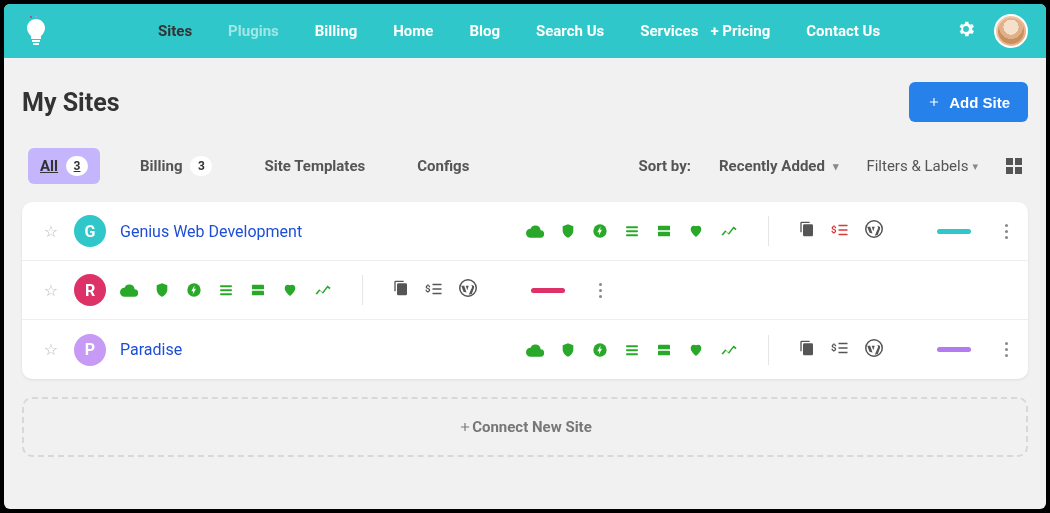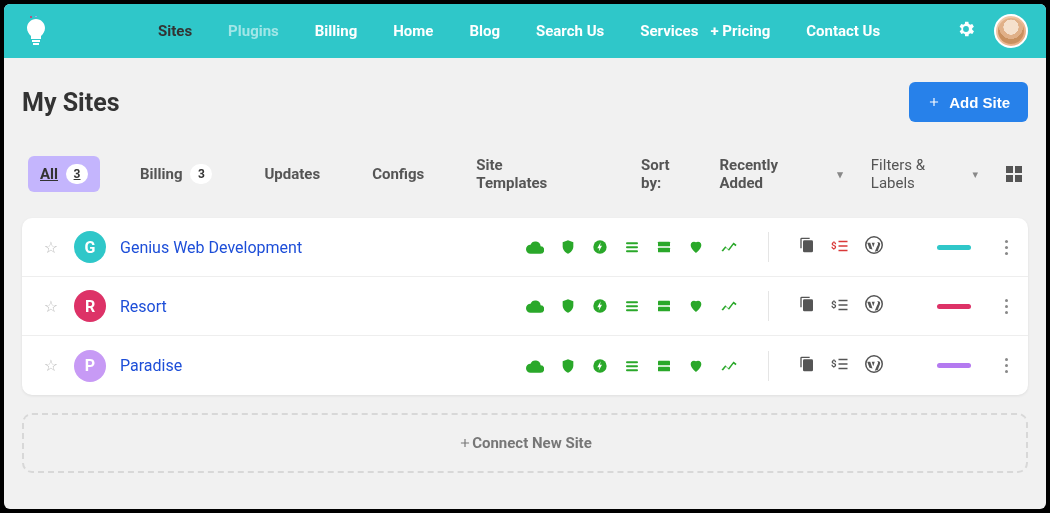--- a/index.html
+++ b/index.html
@@ -151,21 +151,21 @@
   align-items: center;
   justify-content: center;
   font-size: 12px;
   font-weight: 700;
   color: #333;
 }
 .tabs-spacer { flex: 1; }
 .sort-label { color: #555; font-size: 15px; font-weight: 700; }
 .sort-value {
   color: #555; font-size: 15px; font-weight: 700;
-  display: flex; align-items: center; gap: 17px; cursor: pointer;
+  display: flex; align-items: center; gap: 8px; cursor: pointer;
 }
 .filters-btn {
   color: #555; font-size: 15px; font-weight: 400;
   display: flex; align-items: center; gap: 4px; cursor: pointer;
 }
 .grid-icon {
   display: grid;
   grid-template-columns: 7px 7px;
   grid-template-rows: 7px 7px;
   gap: 2px;
@@ -272,23 +272,22 @@
 
   <div class="tabs-row">
     <div class="tab active">
       <span>All</span>
       <span class="count-pill">3</span>
     </div>
     <div class="tab">
       <span>Billing</span>
       <span class="count-pill">3</span>
     </div>
-    <div class="tab">Updates</div>
+    <div class="tab">Site Templates</div>
     <div class="tab">Configs</div>
-    <div class="tab">Site Templates</div>
     <div class="tabs-spacer"></div>
     <div class="sort-label">Sort by:</div>
     <div class="sort-value">
       <span>Recently Added</span>
       <span class="chev">▾</span>
     </div>
     <div class="filters-btn">
       <span>Filters &amp; Labels</span>
       <span class="chev">▾</span>
     </div>
@@ -351,21 +350,20 @@
     <div class="color-dash" style="background:#2fc7c9"></div>
     <div class="kebab">
           <span></span>
           <span></span>
           <span></span>
         </div>
       </div>
       <div class="site-row">
     <div class="star">☆</div>
     <div class="site-badge" style="background:#dd3267">R</div>
-    <div class="site-name">Resort</div>
     <div class="status-icons">
   <svg width="18" height="14" viewBox="0 0 24 18">
             <path d="M19 18H6a6 6 0 0 1 0-12 7 7 0 0 1 13.5 2A4.5 4.5 0 0 1 19 18z"></path>
           </svg>
   <svg width="16" height="16" viewBox="0 0 24 24">
             <path d="M12 2l8 3v6c0 5-3.4 9.7-8 11-4.6-1.3-8-6-8-11V5z"></path>
           </svg>
   <svg width="16" height="16" viewBox="0 0 24 24">
             <circle cx="12" cy="12" r="10"></circle>
             <path fill="#fff" d="M13 5l-5 9h3l-1 5 5-9h-3z"></path>

